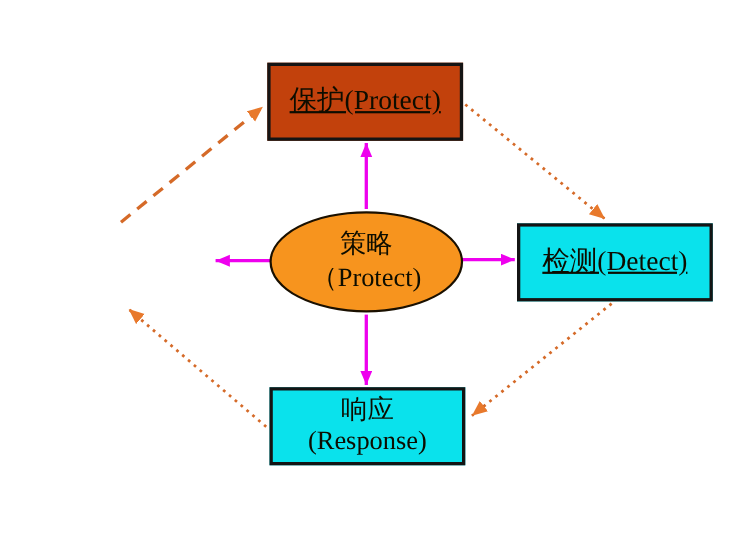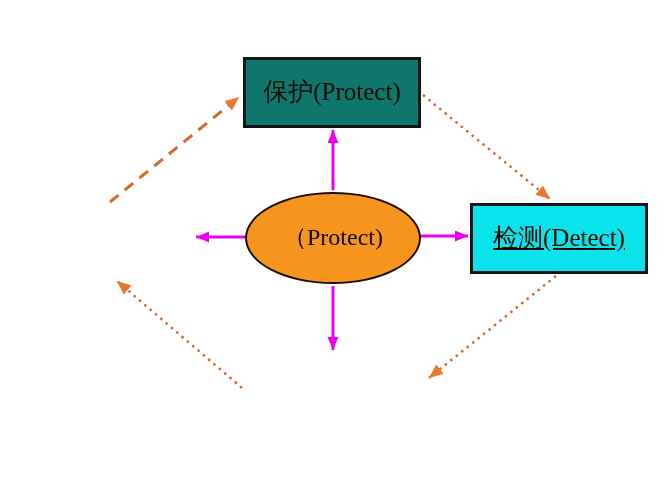--- a/index.html
+++ b/index.html
@@ -22,21 +22,21 @@
     display: flex;
     flex-direction: column;
     align-items: center;
     justify-content: center;
     text-align: center;
     color: #0d0d00;
     font-size: 25px;
     line-height: 1.15;
     border: 3px solid #141414;
   }
-  .node-rect-gold   { background: #0f766e; }
+  .node-rect-gold   { background: #c2410c; text-decoration: underline; }
   .node-rect-cyan   { background: #0ae2ec; }
   .node-ellipse {
     background: #f7941e;
     border-radius: 50%;
     border: 2.5px solid #1a1000;
     font-size: 24px;
     line-height: 1.3;
   }
   #node-protect  { left: 243px; top: 57px;  width: 178px; height: 71px; }
   #node-restore  { left: 17px;  top: 205px; width: 177px; height: 69px; }
@@ -76,18 +76,23 @@
 
   <div id="node-protect" class="node node-rect-gold">
     <span class="label-line">保护(Protect)</span>
   </div>
 
 
   <div id="node-detect" class="node node-rect-cyan">
     <span class="label-line">检测(Detect)</span>
   </div>
 
+  <div id="node-response" class="node node-rect-cyan">
+    <span class="label-line">响应</span>
+    <span class="label-line">(Response)</span>
+  </div>
 
   <div id="node-policy" class="node node-ellipse">
+    <span class="label-line">策略</span>
     <span class="label-line">（Protect)</span>
   </div>
 
 </div>
 
 </body></html>

